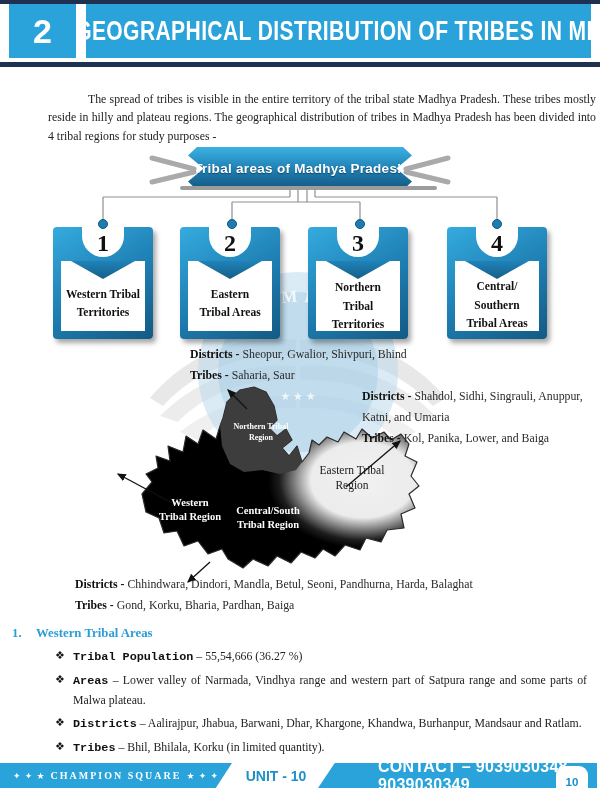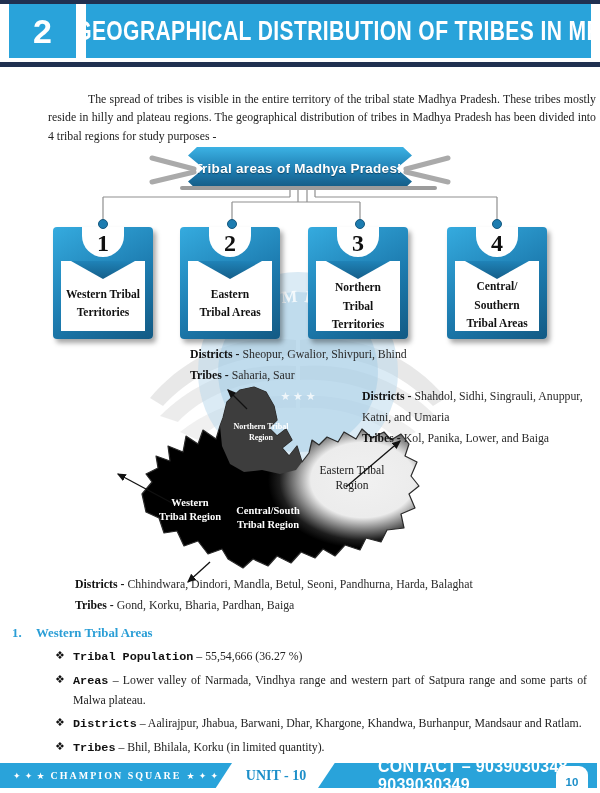--- a/index.html
+++ b/index.html
@@ -64,21 +64,21 @@
   .bullets .btxt b{color:#111;font-family:Liberation Mono, monospace;}
 
   
   .foot-left{left:0;top:763px;width:232px;height:25px;background:#29a3da;
              clip-path:polygon(0 0,100% 0,93% 100%,0 100%);
              display:flex;align-items:center;justify-content:center;}
   .foot-left .brand{font-family:"Liberation Serif",serif;font-weight:bold;color:#fff;font-size:10px;
                     letter-spacing:2px;}
   .foot-left .stars{color:#fff;font-size:9px;letter-spacing:1px;margin:0 5px;}
   .foot-unit{left:236px;top:763px;width:80px;height:25px;display:flex;align-items:center;justify-content:center;}
-  .foot-unit span{font-family:Liberation Serif, serif;font-weight:bold;color:#1d8fc9;font-size:14px;}
+  .foot-unit span{font-family:Liberation Sans, sans-serif;font-weight:bold;color:#1d8fc9;font-size:14px;}
   .foot-right{left:318px;top:763px;width:279px;height:25px;background:#29a3da;
               clip-path:polygon(6% 0,100% 0,100% 100%,0 100%);
               display:flex;align-items:center;}
   .foot-right .contact{font-family:"Liberation Sans",sans-serif;font-weight:bold;color:#fff;font-size:16px;
                        letter-spacing:.3px;margin-left:60px;}
   .page-pill{left:556px;top:766px;width:32px;height:32px;background:#fff;border-radius:9px;
              display:flex;align-items:center;justify-content:center;z-index:3;}
   .page-pill span{font-family:"Liberation Sans",sans-serif;font-weight:bold;color:#1d8fc9;font-size:11.5px;}
 
   svg text{font-family:"Liberation Serif",serif;}

